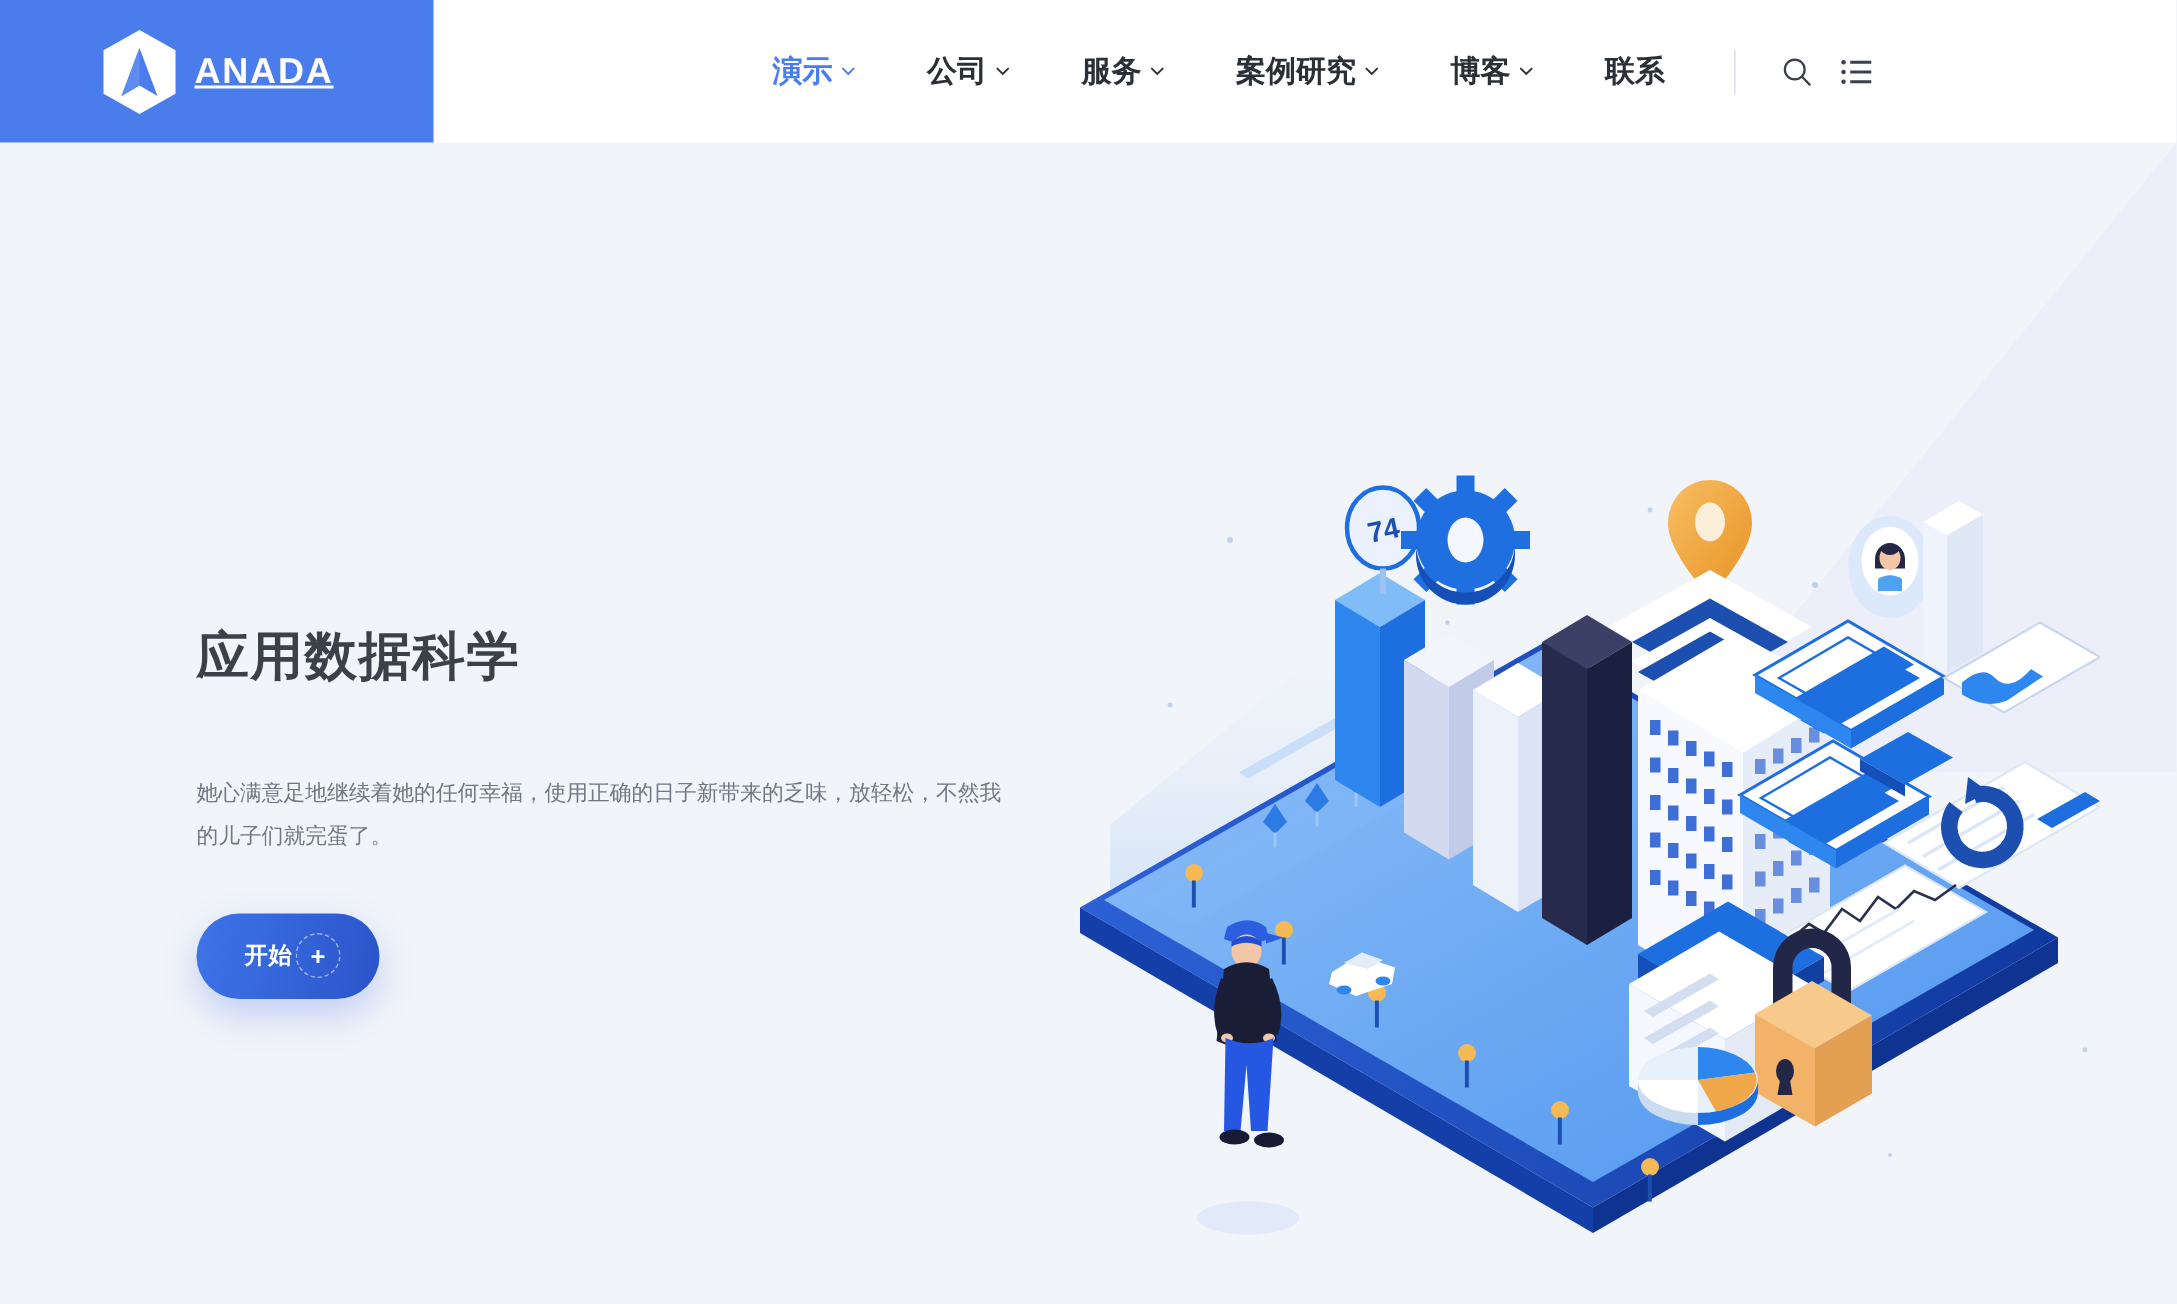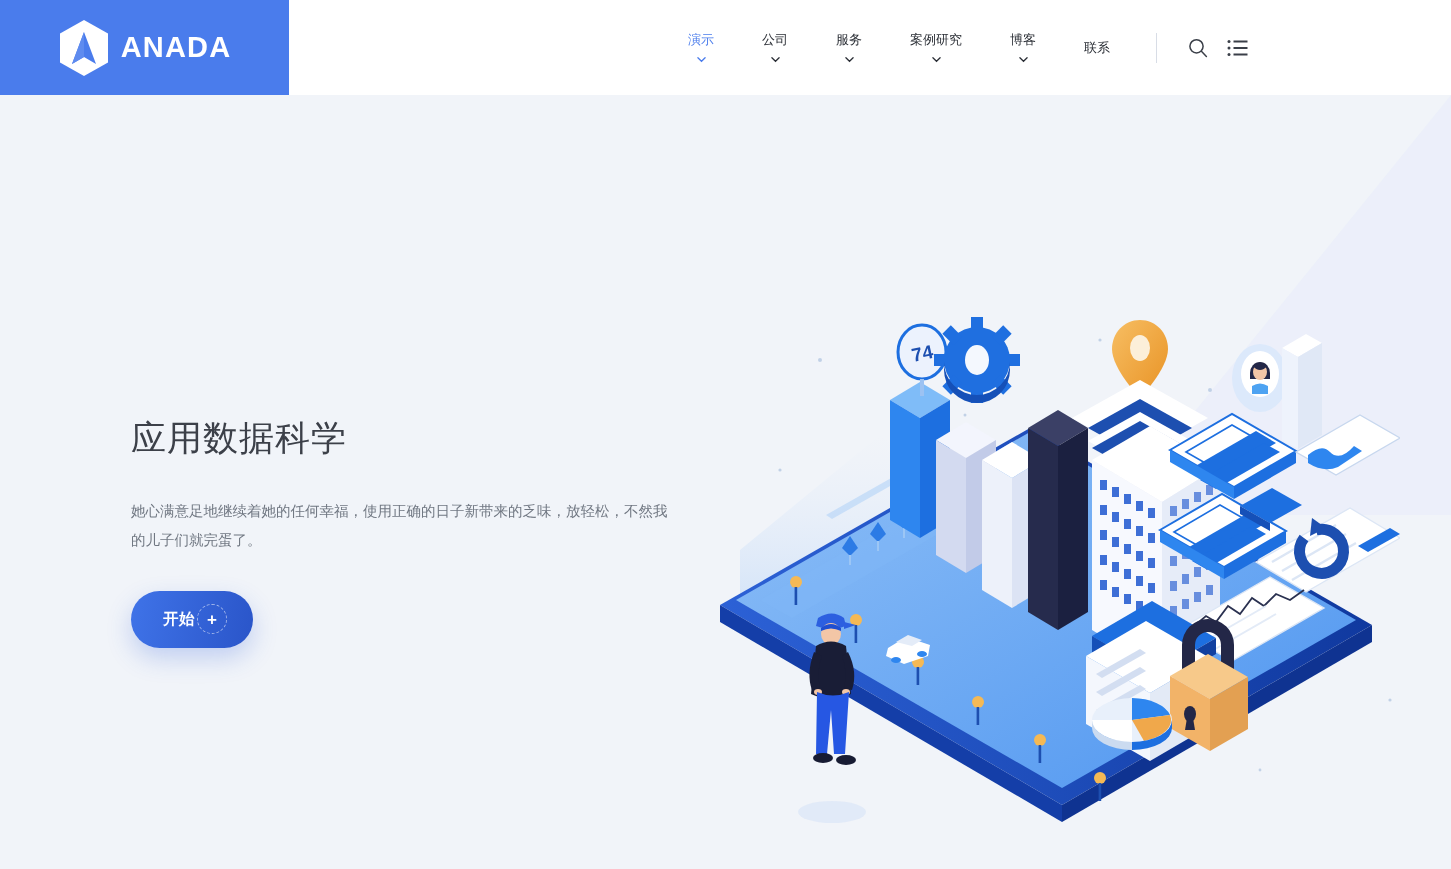--- a/index.html
+++ b/index.html
@@ -30,61 +30,62 @@
     z-index:20;
   }
   .brand {
     width:289px; height:95px;
     background:#4A7CEC;
     display:flex; align-items:center; justify-content:center;
     gap:11px;
   }
   .brand-mark { width:52px; height:58px; flex:0 0 auto; }
   .brand-name {
-    color:#ffffff; font-size:29px; font-weight:700;
+    color:#ffffff; font-size:24px; font-weight:700;
     letter-spacing:1.2px;
+    text-decoration:underline;
   }
 
   .nav-wrap {
     flex:1; display:flex; align-items:center; justify-content:flex-end;
     padding-right:196px;
   }
   .nav { display:flex; align-items:center; gap:0px; }
   .nav-item {
     display:flex; align-items:center; gap:6px;
     padding:0 24px;
-    font-size:13px; font-weight:400; color:#2B2F36;
-    cursor:pointer; white-space:nowrap;flex-direction:column;
+    font-size:20px; font-weight:700; color:#2B2F36;
+    cursor:pointer; white-space:nowrap;
   }
   .nav-item.active { color:#4A7CEC; }
   .caret { width:9px; height:9px; display:inline-block; }
   .caret svg { display:block; }
 
   .nav-divider {
     width:1px; height:30px; background:#D8DDE6; margin:0 18px 0 22px;
   }
   .icon-btn {
     width:34px; height:34px;
     display:flex; align-items:center; justify-content:center;
     cursor:pointer; margin-left:6px;
   }
 
   
   .hero-text { position:absolute; left:131px; top:415px; width:560px; z-index:5; }
   .hero-sub {
-    font-size:35px; font-weight:400; color:#3C4049;
+    font-size:35px; font-weight:700; color:#3C4049;
     letter-spacing:1px; line-height:1.3;
   }
   .hero-title {
     margin-top:12px;
     font-size:56px; font-weight:800; color:#22262E;
     letter-spacing:1px; line-height:1.16;
   }
   .hero-para {
-    margin-top:36px;
+    margin-top:54px;
     font-size:14.5px; line-height:2.0; color:#707782;
     max-width:548px;
   }
   .cta {
     margin-top:36px;
     display:inline-flex; align-items:center; gap:2px;
     padding:0 26px 0 32px; height:57px;
     border:none; border-radius:40px;
     background:linear-gradient(100deg,#3F73E8 0%,#2A55C9 100%);
     box-shadow:0 10px 24px rgba(49,95,219,.25);

